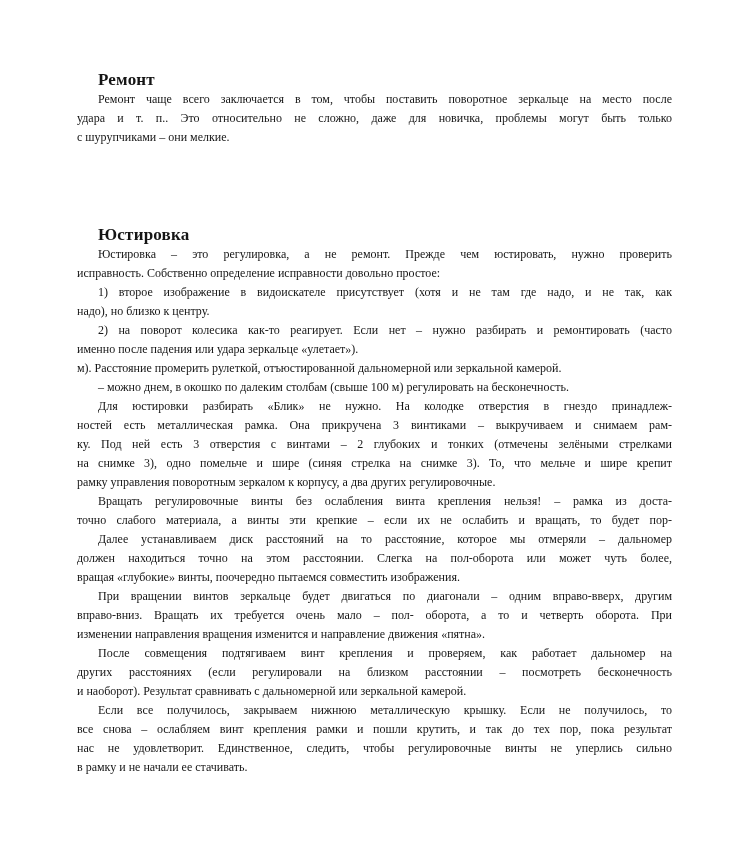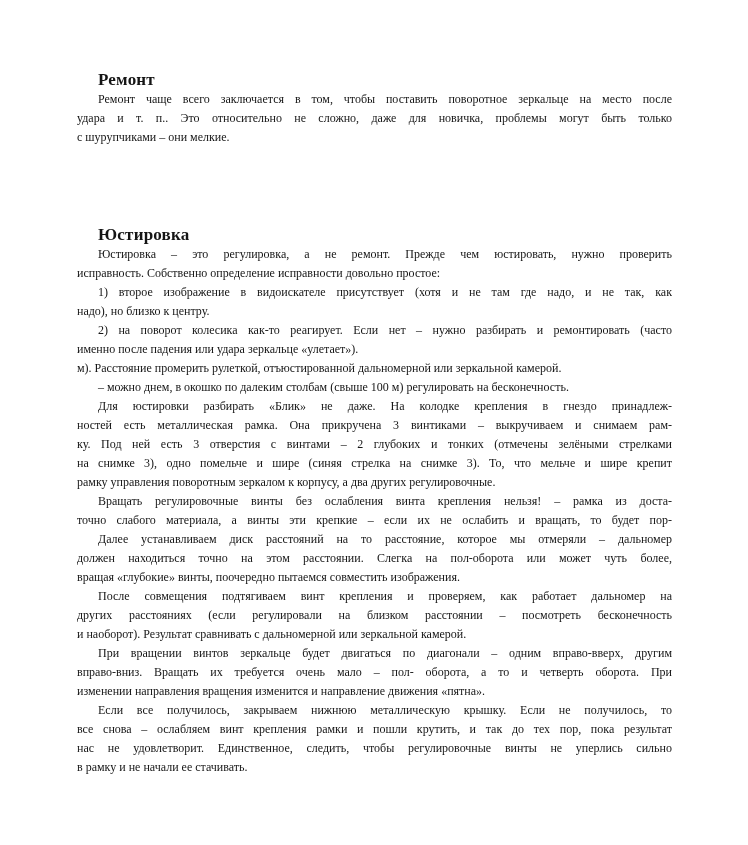--- a/index.html
+++ b/index.html
@@ -76,44 +76,44 @@
           <div class="line first">2) на поворот колесика как-то реагирует. Если нет – нужно разбирать и ремонтировать (часто</div>
           <div class="line last">именно после падения или удара зеркальце «улетает»).</div>
         </div>
         <div class="para">
           <div class="line last">м). Расстояние промерить рулеткой, отъюстированной дальномерной или зеркальной камерой.</div>
         </div>
         <div class="para">
           <div class="line first last">– можно днем, в окошко по далеким столбам (свыше 100 м) регулировать на бесконечность.</div>
         </div>
         <div class="para">
-          <div class="line first">Для юстировки разбирать «Блик» не даже. На колодке крепления в гнездо принадлеж-</div>
+          <div class="line first">Для юстировки разбирать «Блик» не нужно. На колодке отверстия в гнездо принадлеж-</div>
           <div class="line">ностей есть металлическая рамка. Она прикручена 3 винтиками – выкручиваем и снимаем рам-</div>
           <div class="line">ку. Под ней есть 3 отверстия с винтами – 2 глубоких и тонких (отмечены зелёными стрелками</div>
           <div class="line">на снимке 3), одно помельче и шире (синяя стрелка на снимке 3). То, что мельче и шире крепит</div>
           <div class="line last">рамку управления поворотным зеркалом к корпусу, а два других регулировочные.</div>
         </div>
         <div class="para">
           <div class="line first">Вращать регулировочные винты без ослабления винта крепления нельзя! – рамка из доста-</div>
           <div class="line">точно слабого материала, а винты эти крепкие – если их не ослабить и вращать, то будет пор-</div>
         </div>
         <div class="para">
           <div class="line first">Далее устанавливаем диск расстояний на то расстояние, которое мы отмеряли – дальномер</div>
           <div class="line">должен находиться точно на этом расстоянии. Слегка на пол-оборота или может чуть более,</div>
           <div class="line last">вращая «глубокие» винты, поочередно пытаемся совместить изображения.</div>
         </div>
         <div class="para">
+          <div class="line first">При вращении винтов зеркальце будет двигаться по диагонали – одним вправо-вверх, другим</div>
+          <div class="line">вправо-вниз. Вращать их требуется очень мало – пол- оборота, а то и четверть оборота. При</div>
+          <div class="line last">изменении направления вращения изменится и направление движения «пятна».</div>
+        </div>
+        <div class="para">
           <div class="line first">После совмещения подтягиваем винт крепления и проверяем, как работает дальномер на</div>
           <div class="line">других расстояниях (если регулировали на близком расстоянии – посмотреть бесконечность</div>
           <div class="line last">и наоборот). Результат сравнивать с дальномерной или зеркальной камерой.</div>
-        </div>
-        <div class="para">
-          <div class="line first">При вращении винтов зеркальце будет двигаться по диагонали – одним вправо-вверх, другим</div>
-          <div class="line">вправо-вниз. Вращать их требуется очень мало – пол- оборота, а то и четверть оборота. При</div>
-          <div class="line last">изменении направления вращения изменится и направление движения «пятна».</div>
         </div>
         <div class="para">
           <div class="line first">Если все получилось, закрываем нижнюю металлическую крышку. Если не получилось, то</div>
           <div class="line">все снова – ослабляем винт крепления рамки и пошли крутить, и так до тех пор, пока результат</div>
           <div class="line">нас не удовлетворит. Единственное, следить, чтобы регулировочные винты не уперлись сильно</div>
           <div class="line last">в рамку и не начали ее стачивать.</div>
         </div>
       </div>
     </div>
 </div>

